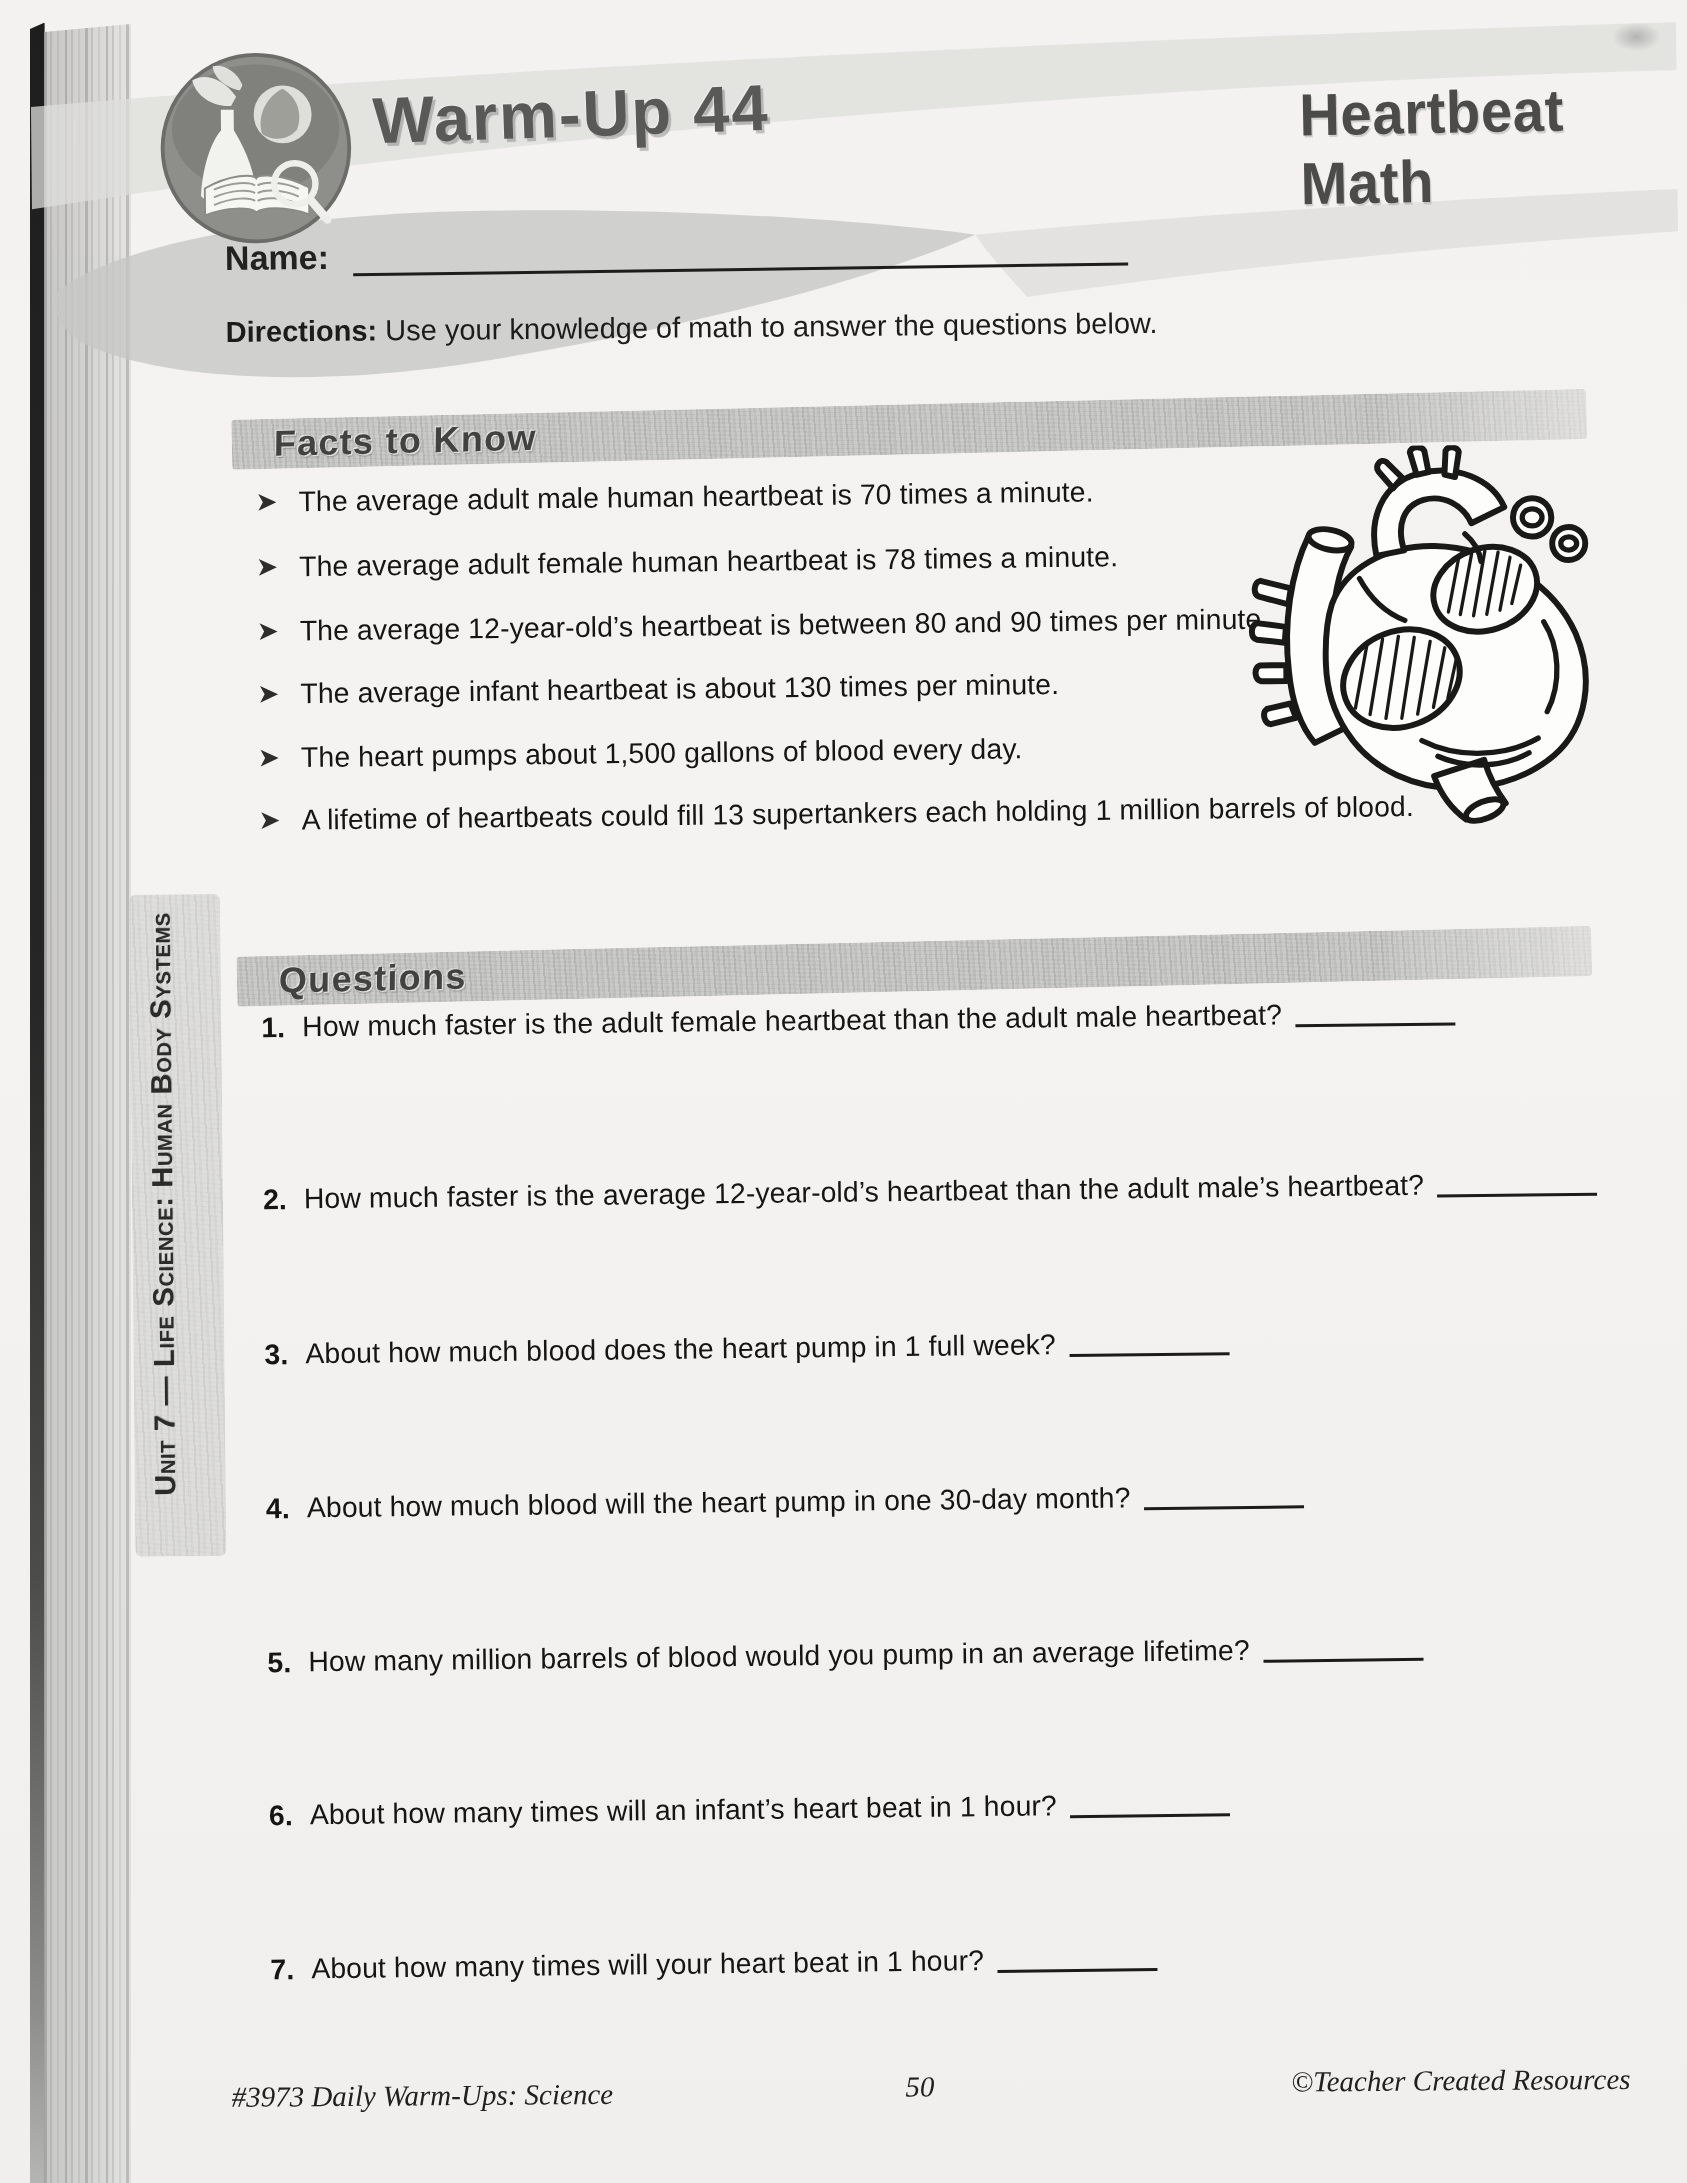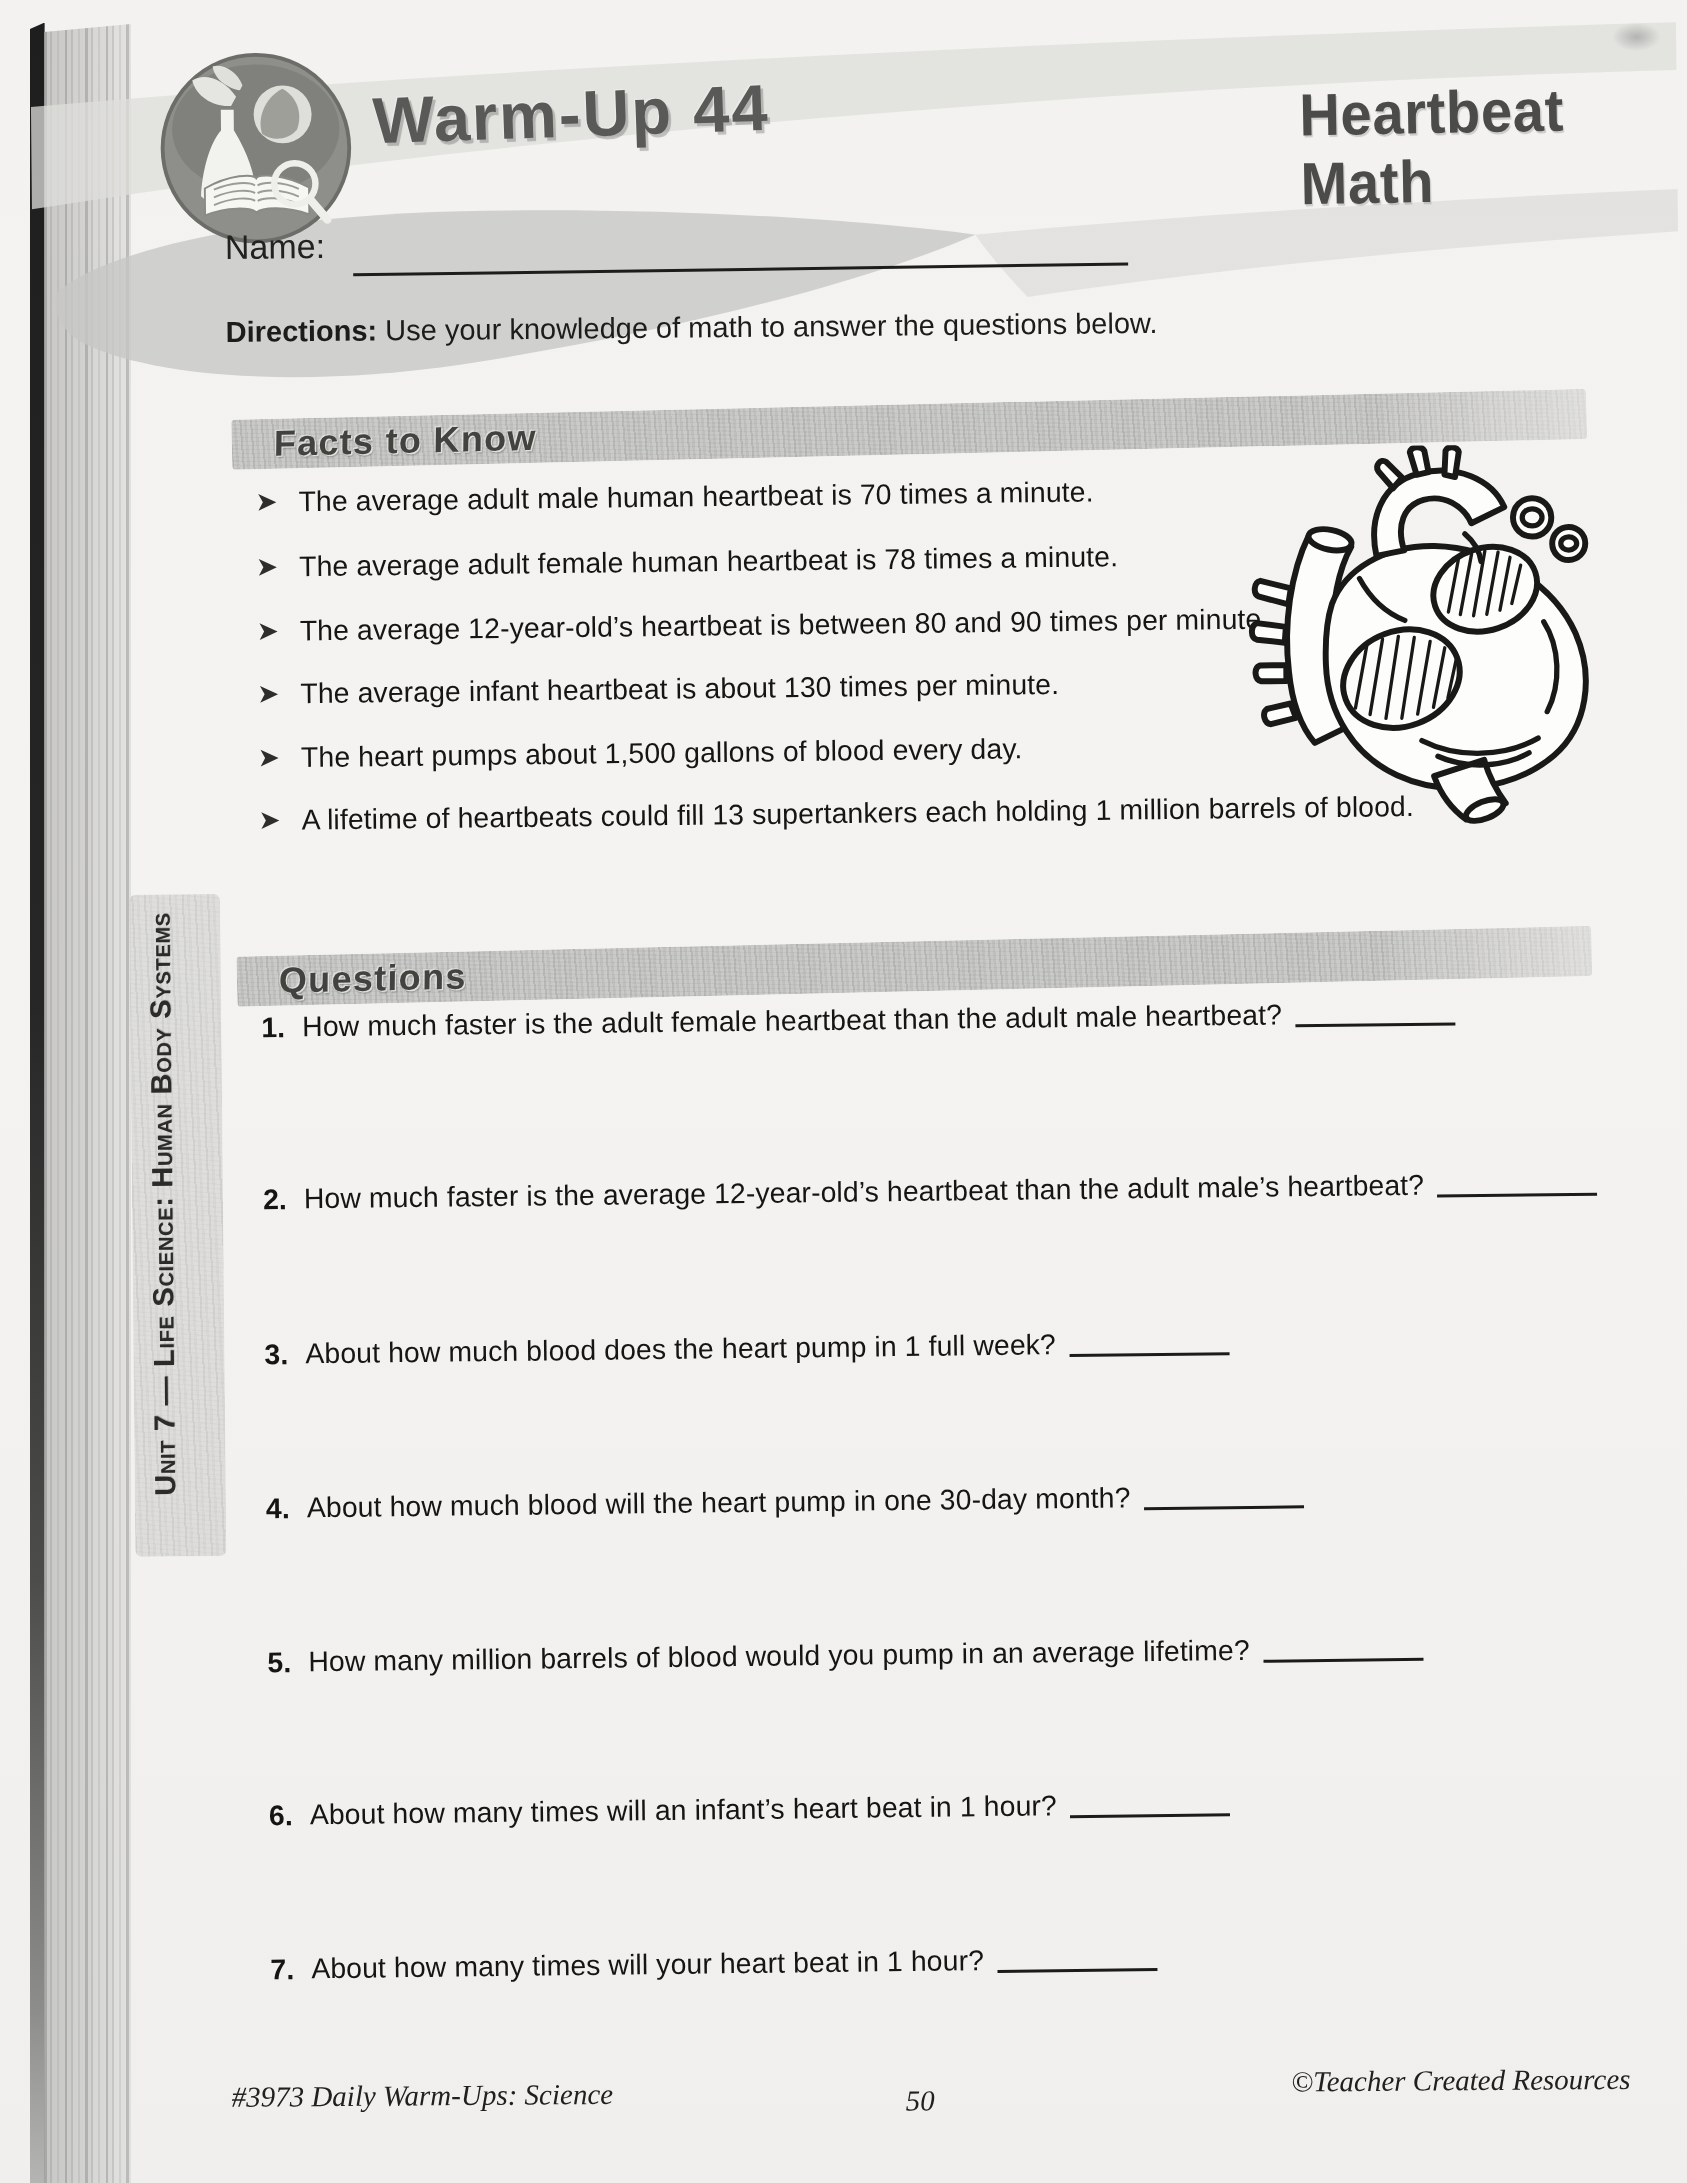--- a/index.html
+++ b/index.html
@@ -37,21 +37,21 @@
     text-shadow:-1.3px -1.3px 0 rgba(240,240,238,.55), 2.6px 3.3px 0.7px rgba(70,70,68,.30);
   }
   .topic-title{
     position:absolute;left:1309px;top:87px;font-size:56px;font-weight:800;
     color:#4b4b49;letter-spacing:0.7px;transform:rotate(-0.5deg) scaleY(1.06);
     text-shadow:1.3px 2px 0.7px rgba(90,90,88,.25);
   }
   .smudge{position:absolute;left:1622px;top:30px;width:49px;height:29px;border-radius:45%;
     background:radial-gradient(closest-side,rgba(140,140,138,.55),rgba(160,160,158,0));filter:blur(0.7px);}
   
-  .name-row{position:absolute;left:233px;top:222px;font-size:34px;font-weight:400;color:#222220;}
+  .name-row{position:absolute;left:233px;top:233px;font-size:34px;font-weight:700;color:#222220;}
   .name-line{position:absolute;left:361px;top:229px;width:775px;height:38px;
     border-bottom:3.3px solid #1d1d1b;transform:rotate(-0.25deg);}
   .directions-row{position:absolute;left:233px;top:310px;font-size:29px;color:#1c1c1a;width:1125px;}
   .directions-row b{font-weight:700;}
   
   .band{
     position:absolute;left:238px;width:1355px;height:50px;border-radius:4px;
     background-image:
       linear-gradient(90deg,rgba(244,243,241,0) 0%,rgba(244,243,241,0) 84%,rgba(244,243,241,.55) 100%),
       repeating-linear-gradient(87deg,rgba(118,118,116,.20) 0 2px,rgba(202,202,200,.12) 2px 4.6px,
@@ -82,21 +82,21 @@
     background-color:#cfcfcd;}
   .side-wrap{position:absolute;left:106px;top:913px;width:112px;height:569px;
     display:flex;align-items:center;justify-content:center;}
   .side-text{transform:rotate(-90deg);white-space:nowrap;font-size:29px;font-weight:700;
     font-variant:small-caps;letter-spacing:0.7px;color:#2b2b29;
     text-shadow:0.7px 0.7px 0 rgba(70,70,68,.35);}
   
   .footer{position:absolute;left:0;top:2069px;width:1687px;font-family:"Liberation Serif",serif;
     font-style:italic;font-size:29px;color:#202020;transform:rotate(0.1deg);}
   .footer .f-left{position:absolute;left:222px;top:6.6px;}
-  .footer .f-page{position:absolute;left:896px;top:16px;}
+  .footer .f-page{position:absolute;left:896px;top:2px;}
   .footer .f-right{position:absolute;left:1270px;top:0;width:351px;text-align:right;}
   
   .heart-svg{position:absolute;left:1252px;top:451px;}
 </style>
 </head>
 <body>
 
 <div id="canvas">
 
   <div class="bind-dark"></div>

